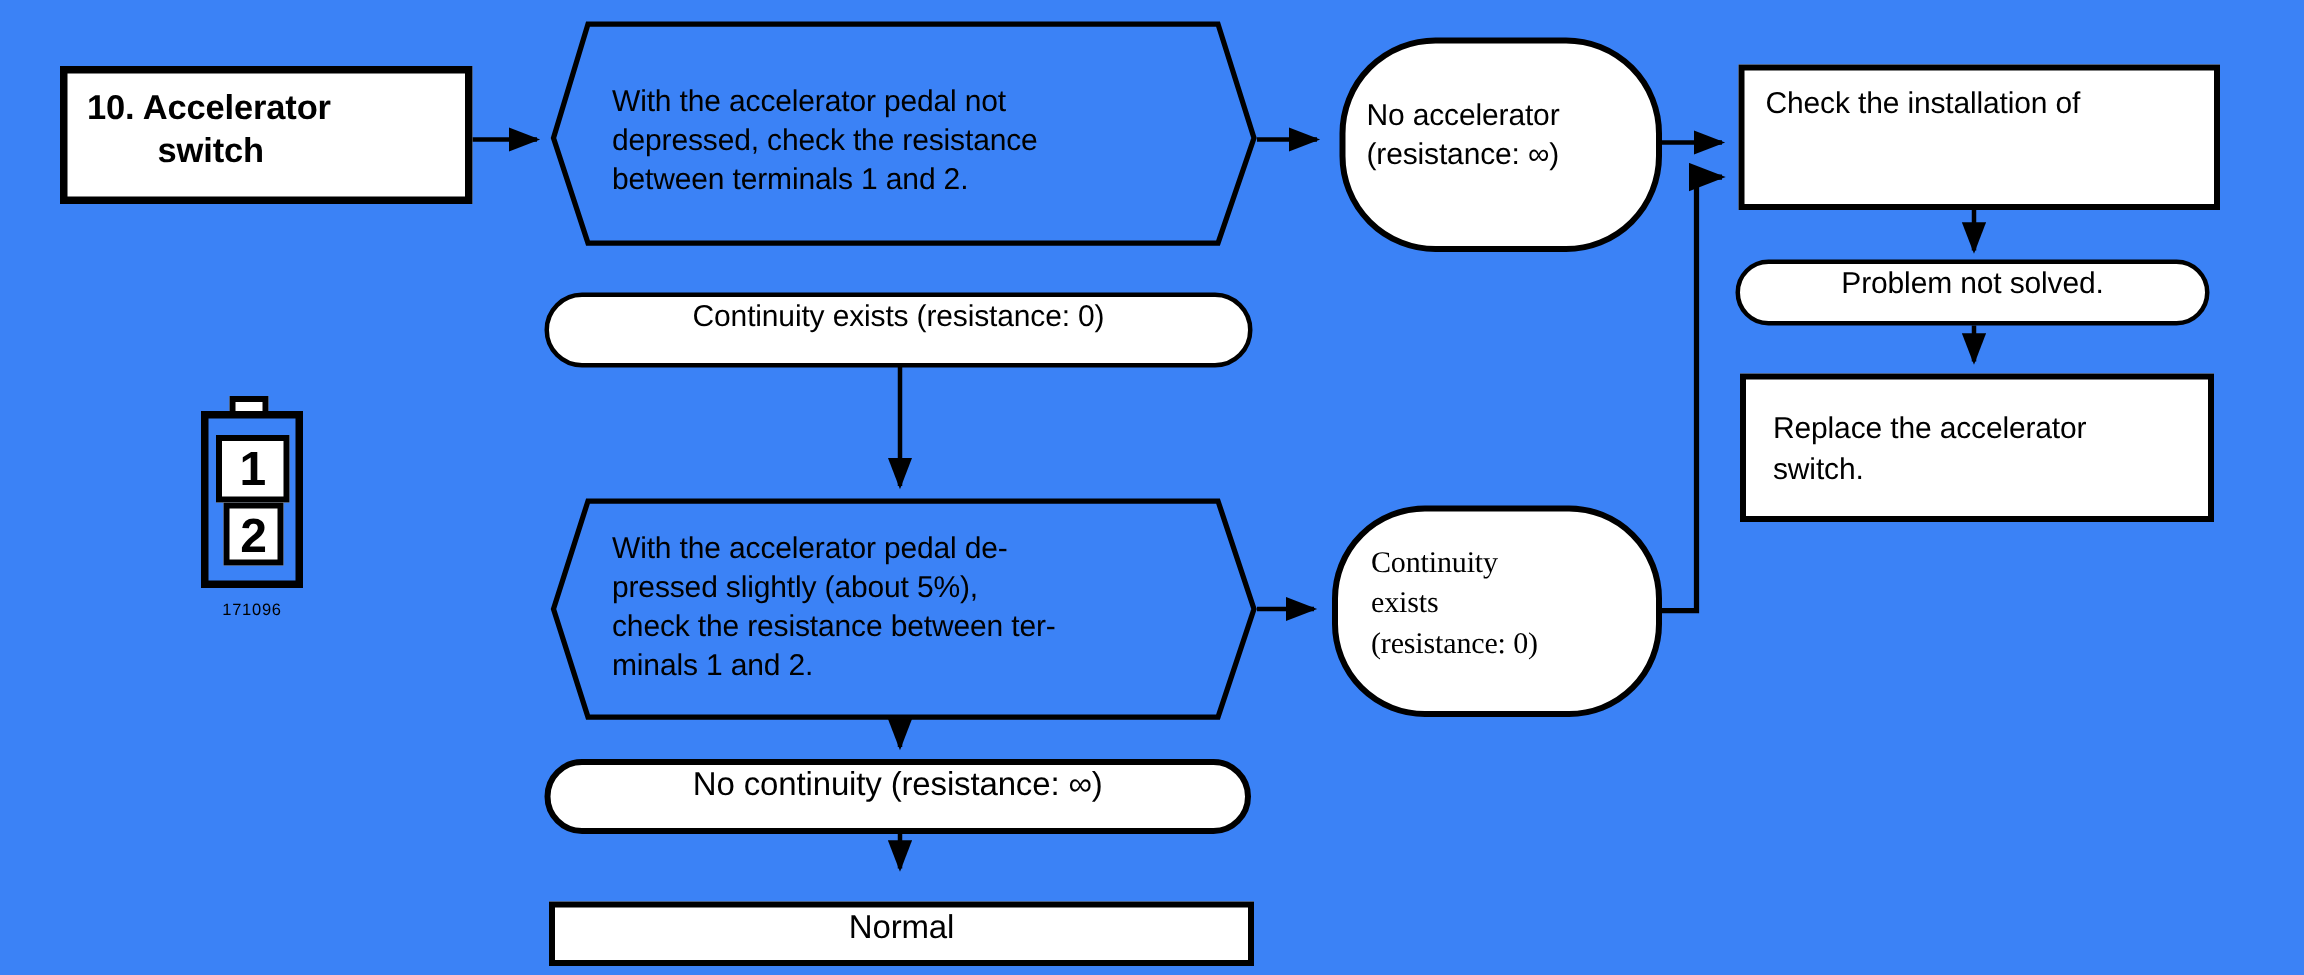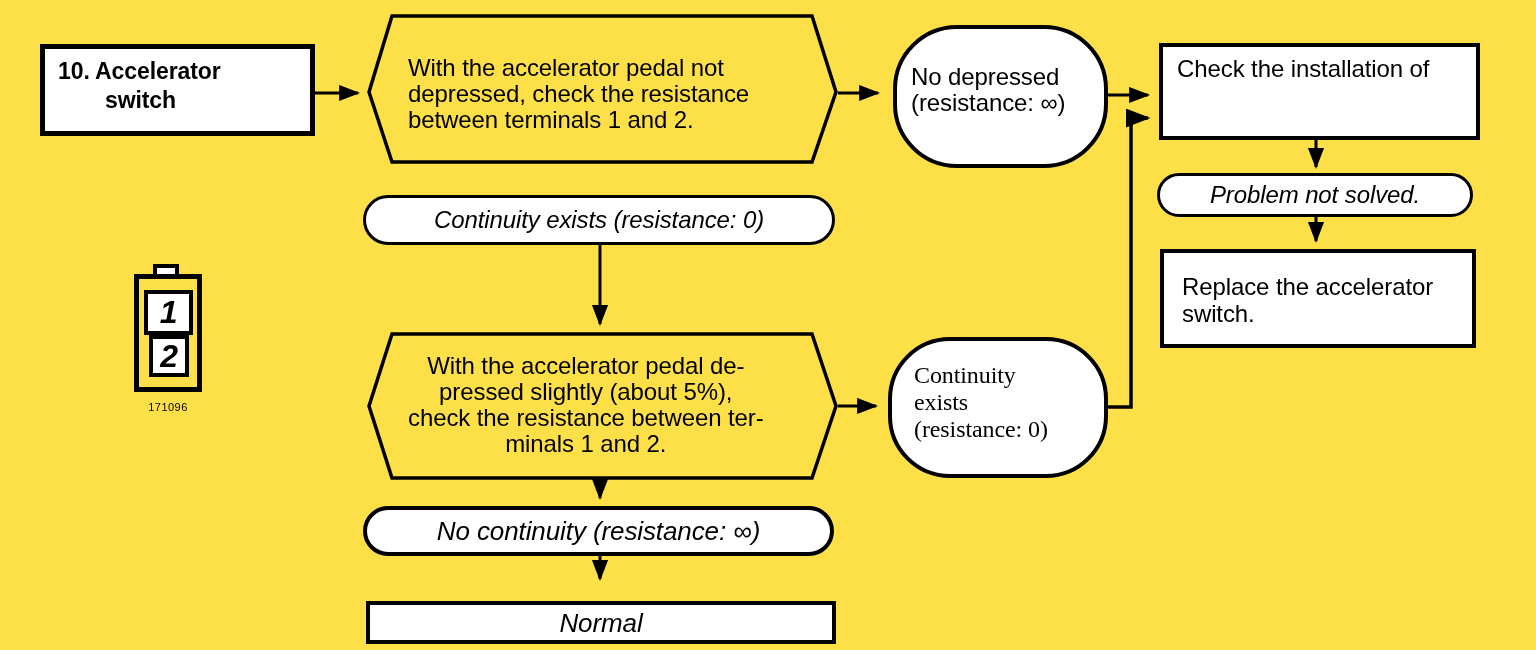--- a/index.html
+++ b/index.html
@@ -1,55 +1,55 @@
 <!DOCTYPE html>
 <html><head>
 <meta charset="utf-8">
 <style>
   html,body{margin:0;padding:0;background:#ffffff;}
   .canvas{
-    position:relative; width:1536px; height:650px; background:#fde047;
+    position:relative; width:1536px; height:650px; background:#3b82f6;
     font-family:"Liberation Sans", sans-serif; color:#000; overflow:hidden;
     letter-spacing:-0.1px;
   }
   .abs{position:absolute;}
   .node{
     position:absolute; box-sizing:border-box; background:#ffffff;
     border:4px solid #000;
   }
-  .txt{font-size:24px; line-height:26px; white-space:nowrap;}
-  .center{display:flex; align-items:center; justify-content:center;font-style:italic;}
+  .txt{font-size:20px; line-height:26px; white-space:nowrap;}
+  .center{display:flex; justify-content:center;}
   svg{position:absolute; left:0; top:0;}
 
   
   #title-box{left:40px; top:44px; width:275px; height:92px; border-width:5px;}
   #title-text{position:absolute; left:58px; top:57px; font-weight:bold; font-size:23px; line-height:29px; white-space:nowrap;}
   #title-line2{margin-left:47px;}
 
   
   #hex1-text{left:408px; top:55px;}
-  #hex2-text{left:408px; top:353px;text-align:center;}
+  #hex2-text{left:408px; top:353px;}
 
   
   #oval1{left:893px; top:25px; width:215px; height:143px; border-radius:64px;}
   #oval1 .inner{padding:35px 0 0 14px;}
   #oval2{left:888px; top:337px; width:220px; height:141px; border-radius:62px;font-family:Liberation Serif, serif;}
   #oval2 .inner{padding:21px 0 0 22px; line-height:27px;}
 
   
   #check-box{left:1159px; top:43px; width:321px; height:97px;}
   #check-box .inner{padding:9px 0 0 14px;}
   #problem-stadium{left:1157px; top:173px; width:316px; height:44px; border-width:3px; border-radius:22px;}
   #replace-box{left:1160px; top:249px; width:316px; height:99px;}
   #replace-box .inner{padding:20px 0 0 18px; line-height:27px;}
 
   
   #stadium-continuity{left:363px; top:195px; width:472px; height:50px; border-width:3px; border-radius:25px;}
   #stadium-no-continuity{left:363px; top:506px; width:471px; height:50px; border-radius:25px;}
-  #stadium-no-continuity .txt, #normal-box .txt{font-size:26px;}
+  #stadium-no-continuity .txt, #normal-box .txt{font-size:22px;}
   #normal-box{left:366px; top:601px; width:470px; height:43px;}
 
   
   #conn-tab{left:153px; top:264px; width:26px; height:14px; border-width:4px;}
   #conn-body{left:134px; top:274px; width:68px; height:118px; border-width:5px; background:transparent;}
   #terminal-1{left:144px; top:290px; width:49px; height:45px; font-size:32px; font-weight:bold;}
   #terminal-2{left:149px; top:335px; width:40px; height:42px; font-size:32px; font-weight:bold;}
   #figure-number{position:absolute; left:130px; top:401px; width:76px; text-align:center; font-size:11px; letter-spacing:0.5px;}
 </style>
 </head>
@@ -86,21 +86,21 @@
   </div>
 
   <div class="abs txt" id="hex1-text">
     <div>With the accelerator pedal not</div>
     <div>depressed, check the resistance</div>
     <div>between terminals 1 and 2.</div>
   </div>
 
   <div class="node" id="oval1">
     <div class="inner txt">
-      <div>No depressed</div>
+      <div>No accelerator</div>
       <div>(resistance: ∞)</div>
     </div>
   </div>
 
   <div class="node" id="check-box">
     <div class="inner txt">
       <div>Check the installation of</div>
     </div>
   </div>
 

